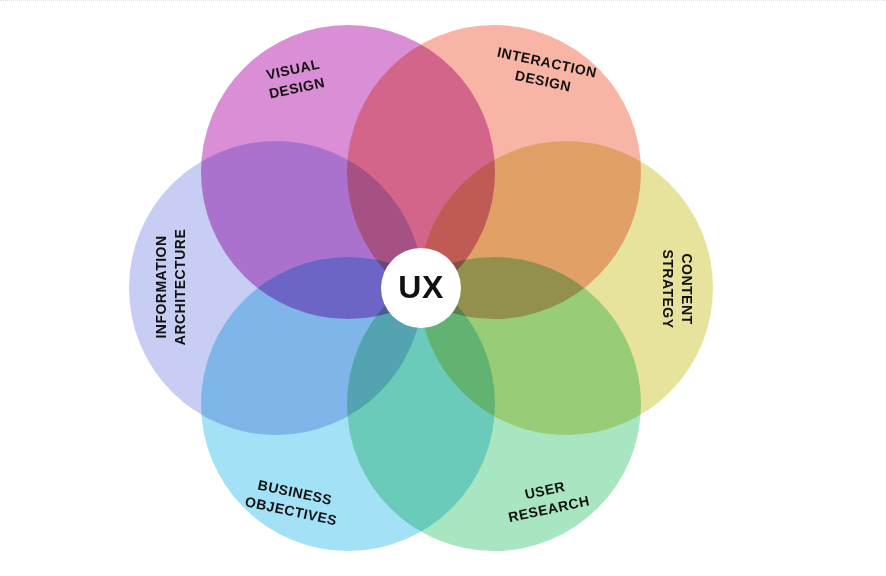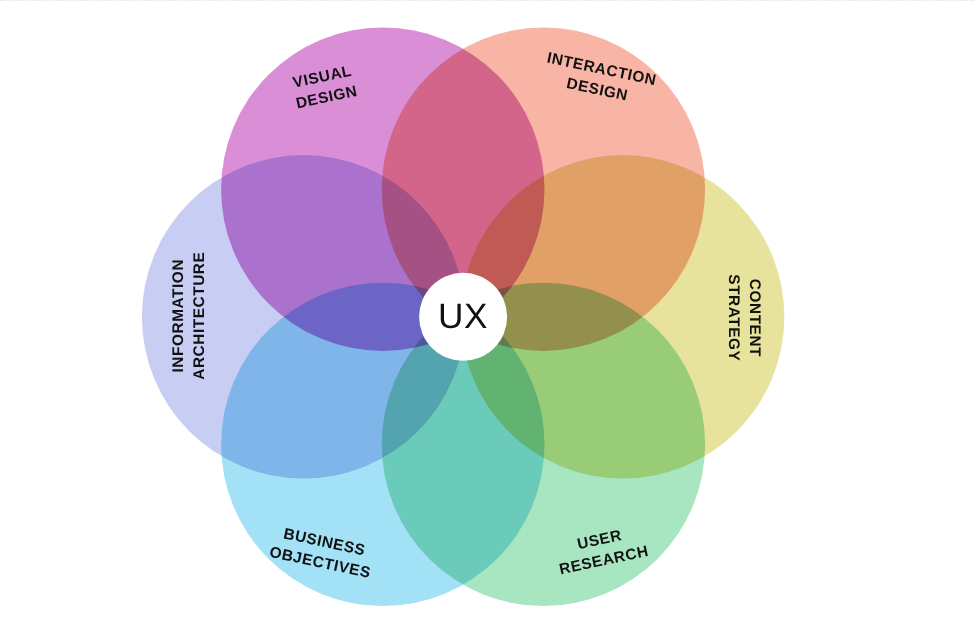--- a/index.html
+++ b/index.html
@@ -39,21 +39,21 @@
   .pos-id { left: 545px; top: 72px; }
   .pos-ia { left: 171px; top: 287px; }
   .pos-cs { left: 677px; top: 289px; }
   .pos-bo { left: 293px; top: 502px; }
   .pos-ur { left: 547px; top: 500px; }
   .ux-label {
     position: absolute;
     left: 421px; top: 288px;
     transform: translate(-50%, -52%);
     color: #111111;
-    font-weight: 400;
+    font-weight: 700;
     font-size: 32px;
     letter-spacing: 0.5px;
   }
 </style>
 </head>
 <body>
 
 <div class="stage">
 
   <svg class="venn" width="886" height="576" viewBox="0 0 886 576">

